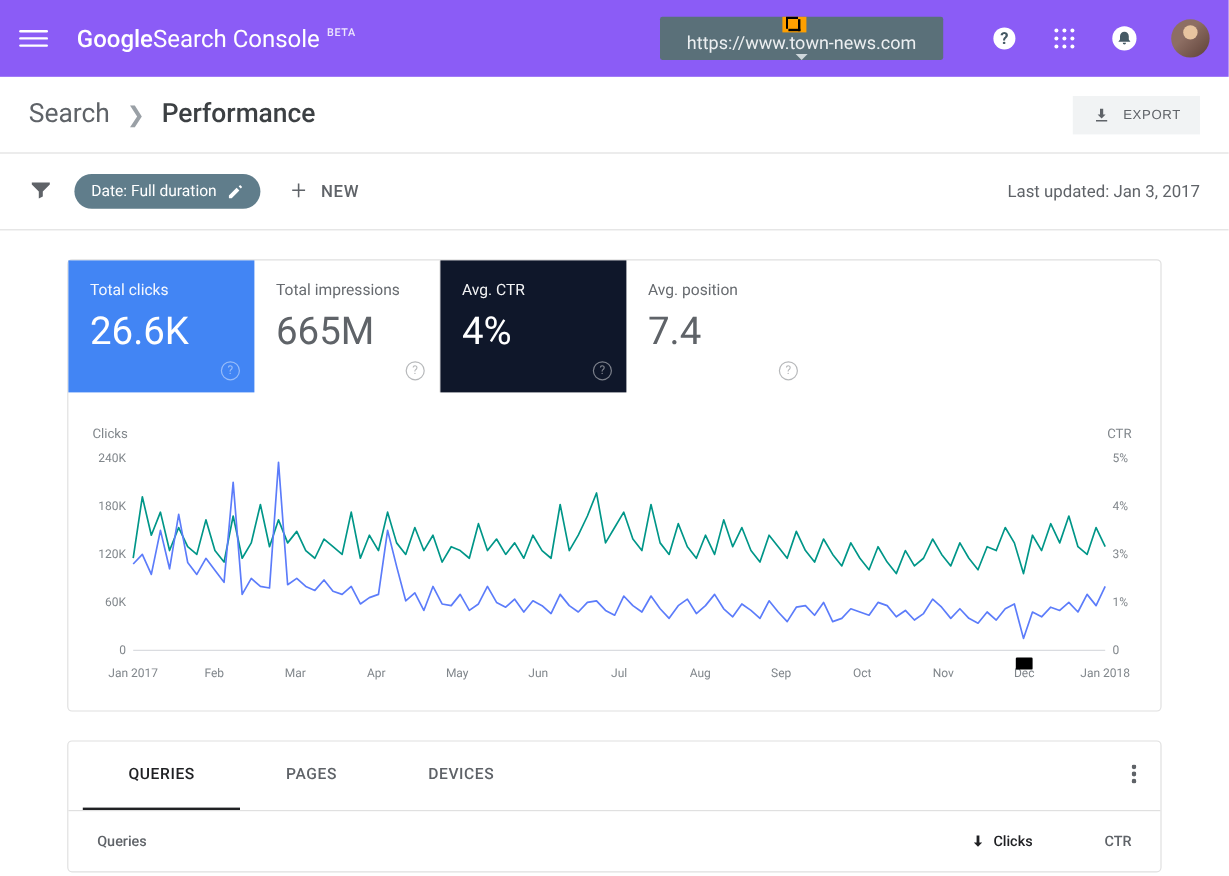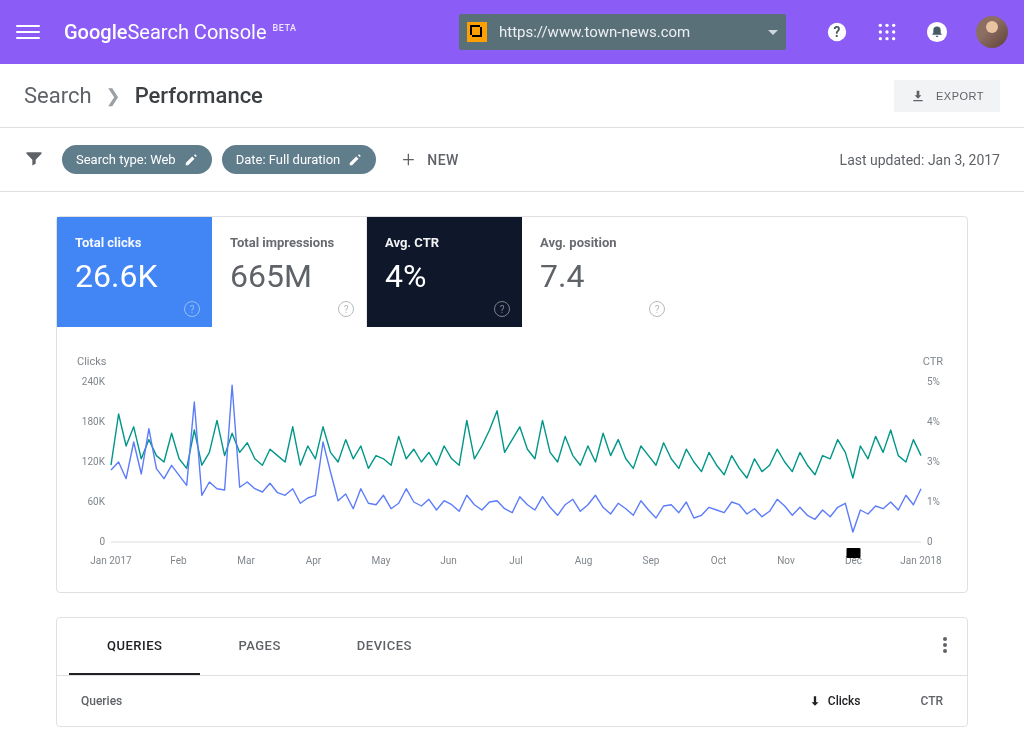--- a/index.html
+++ b/index.html
@@ -5,21 +5,21 @@
 * { margin: 0; padding: 0; box-sizing: border-box; }
 body { font-family: 'Roboto', Arial, sans-serif; background: #fff; color: #3c4043; width: 1024px; height: 730px; overflow: hidden; }
 
 
 .header { background: #8b5cf6; height: 64px; display: flex; align-items: center; padding: 0 16px; color: #fff; }
 .hamburger { width: 24px; height: 24px; cursor: pointer; display: flex; flex-direction: column; justify-content: center; gap: 4px; margin-right: 24px; }
 .hamburger span { height: 2px; background: #fff; border-radius: 1px; }
 .logo { font-size: 20px; font-weight: 400; display: flex; align-items: baseline; }
 .logo .gwrap { font-weight: 500; }
 .logo .beta { font-size: 9px; margin-left: 6px; letter-spacing: 0.5px; opacity: 0.85; font-weight: 500; align-self: flex-start; margin-top: 3px; }
-.property-selector { margin-left: auto; background: #5a7079; border-radius: 2px; height: 36px; display: flex; align-items: center; padding: 0 8px; margin-right: 40px; width: 327px; cursor: pointer; }
+.property-selector { margin-left: auto; background: #5a7079; border-radius: 2px; height: 36px; display: flex; align-items: center; padding: 0 8px; margin-right: 40px; width: 236px; cursor: pointer; flex-direction: column; }
 .prop-icon { width: 20px; height: 20px; background: #ffa000; display: flex; align-items: center; justify-content: center; margin-right: 12px; }
 .prop-icon-inner { width: 10px; height: 10px; border: 2px solid #000; border-top: none; border-left: none; box-shadow: -2px -2px 0 #000; }
 .prop-url { flex: 1; font-size: 15px; color: #eceff1; }
 .prop-chevron { border-top: 5px solid #cfd8dc; border-left: 5px solid transparent; border-right: 5px solid transparent; }
 .header-icons { display: flex; align-items: center; gap: 28px; }
 .icon-btn { width: 22px; height: 22px; cursor: pointer; display: flex; align-items: center; justify-content: center; color: #fff; }
 .avatar { width: 32px; height: 32px; border-radius: 50%; background: linear-gradient(135deg, #8d6e63 40%, #5d4037 100%); overflow: hidden; cursor: pointer; position: relative; }
 .avatar::after { content: ''; position: absolute; top: 5px; left: 10px; width: 12px; height: 12px; background: #e8c4a0; border-radius: 50%; }
 
 
@@ -40,21 +40,21 @@
 
 
 .content { padding: 24px 56px; }
 .card { background: #fff; border: 1px solid #e0e0e0; border-radius: 4px; margin-bottom: 24px; }
 
 
 .metrics { display: flex; }
 .metric { width: 155px; height: 110px; padding: 18px 18px 14px; position: relative; border-right: 1px solid #e8e8e8; cursor: pointer; }
 .metric.active-blue { background: #4285f4; color: #fff; border-right: none; }
 .metric.active-teal { background: #0f172a; color: #fff; border-right: none; }
-.metric .label { font-size: 13px; margin-bottom: 10px; opacity: 0.95; font-weight: bold; }
+.metric .label { font-size: 13px; margin-bottom: 10px; opacity: 0.95; }
 .metric .value { font-size: 32px; font-weight: 400; line-height: 1; }
 .metric.inactive { color: #5f6368; }
 .metric .info { position: absolute; bottom: 10px; right: 12px; width: 16px; height: 16px; border: 1.5px solid currentColor; border-radius: 50%; display: flex; align-items: center; justify-content: center; font-size: 10px; opacity: 0.45; }
 
 
 .chart { padding: 28px 18px 18px 14px; }
 .axis-labels-top { display: flex; font-size: 11px; color: #80868b; padding: 0 6px 6px; }
 .chart-svg { display: block; }
 
 
@@ -131,26 +131,20 @@
         <path d="M12 16l-5-5h3V4h4v7h3l-5 5zm-7 2h14v2H5v-2z"></path>
       </svg>
     <span>EXPORT</span>
   </button>
 </div>
 
 <div class="filter-bar">
   <div class="filter-icon">
     <svg width="20" height="20" viewBox="0 0 24 24" fill="#5f6368">
         <path d="M3 5h18v2l-7 7v5l-4 2v-7L3 7V5z"></path>
-      </svg>
-  </div>
-  <div class="chip">
-    <span>Search type: Web</span>
-    <svg viewBox="0 0 24 24" fill="#fff">
-        <path d="M3 17v4h4l11-11-4-4L3 17zm17-10l-3-3 2-2 3 3-2 2z"></path>
       </svg>
   </div>
   <div class="chip">
     <span>Date: Full duration</span>
     <svg viewBox="0 0 24 24" fill="#fff">
         <path d="M3 17v4h4l11-11-4-4L3 17zm17-10l-3-3 2-2 3 3-2 2z"></path>
       </svg>
   </div>
   <div class="add-filter">
     <span class="plus">+</span>

